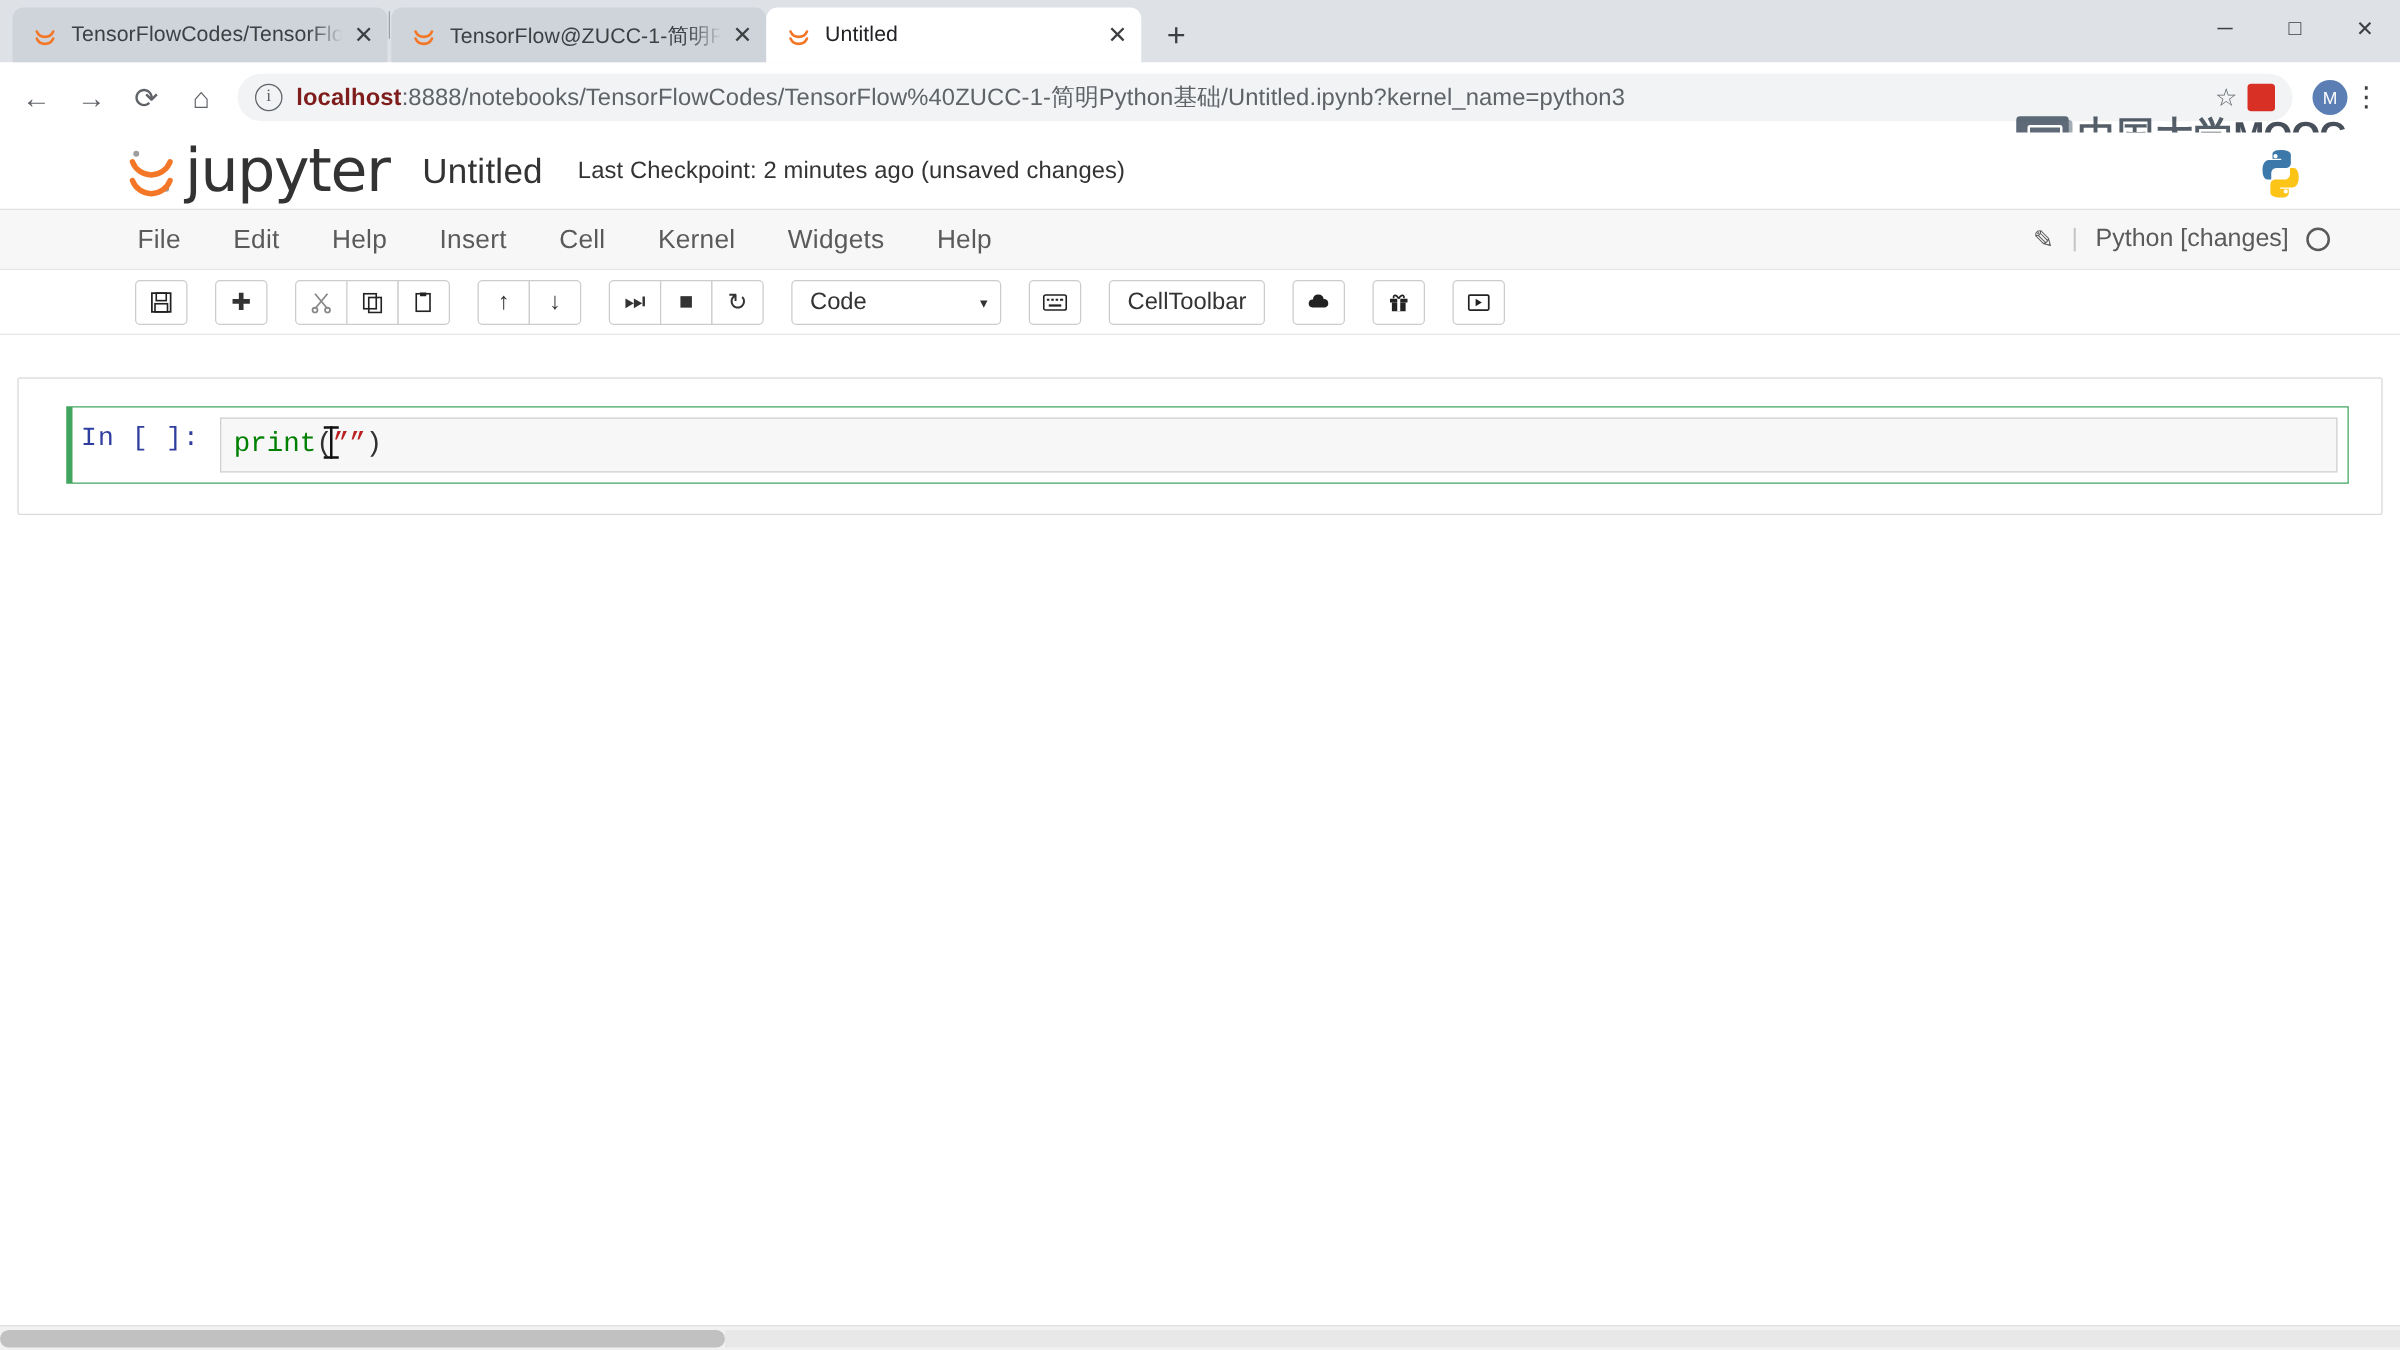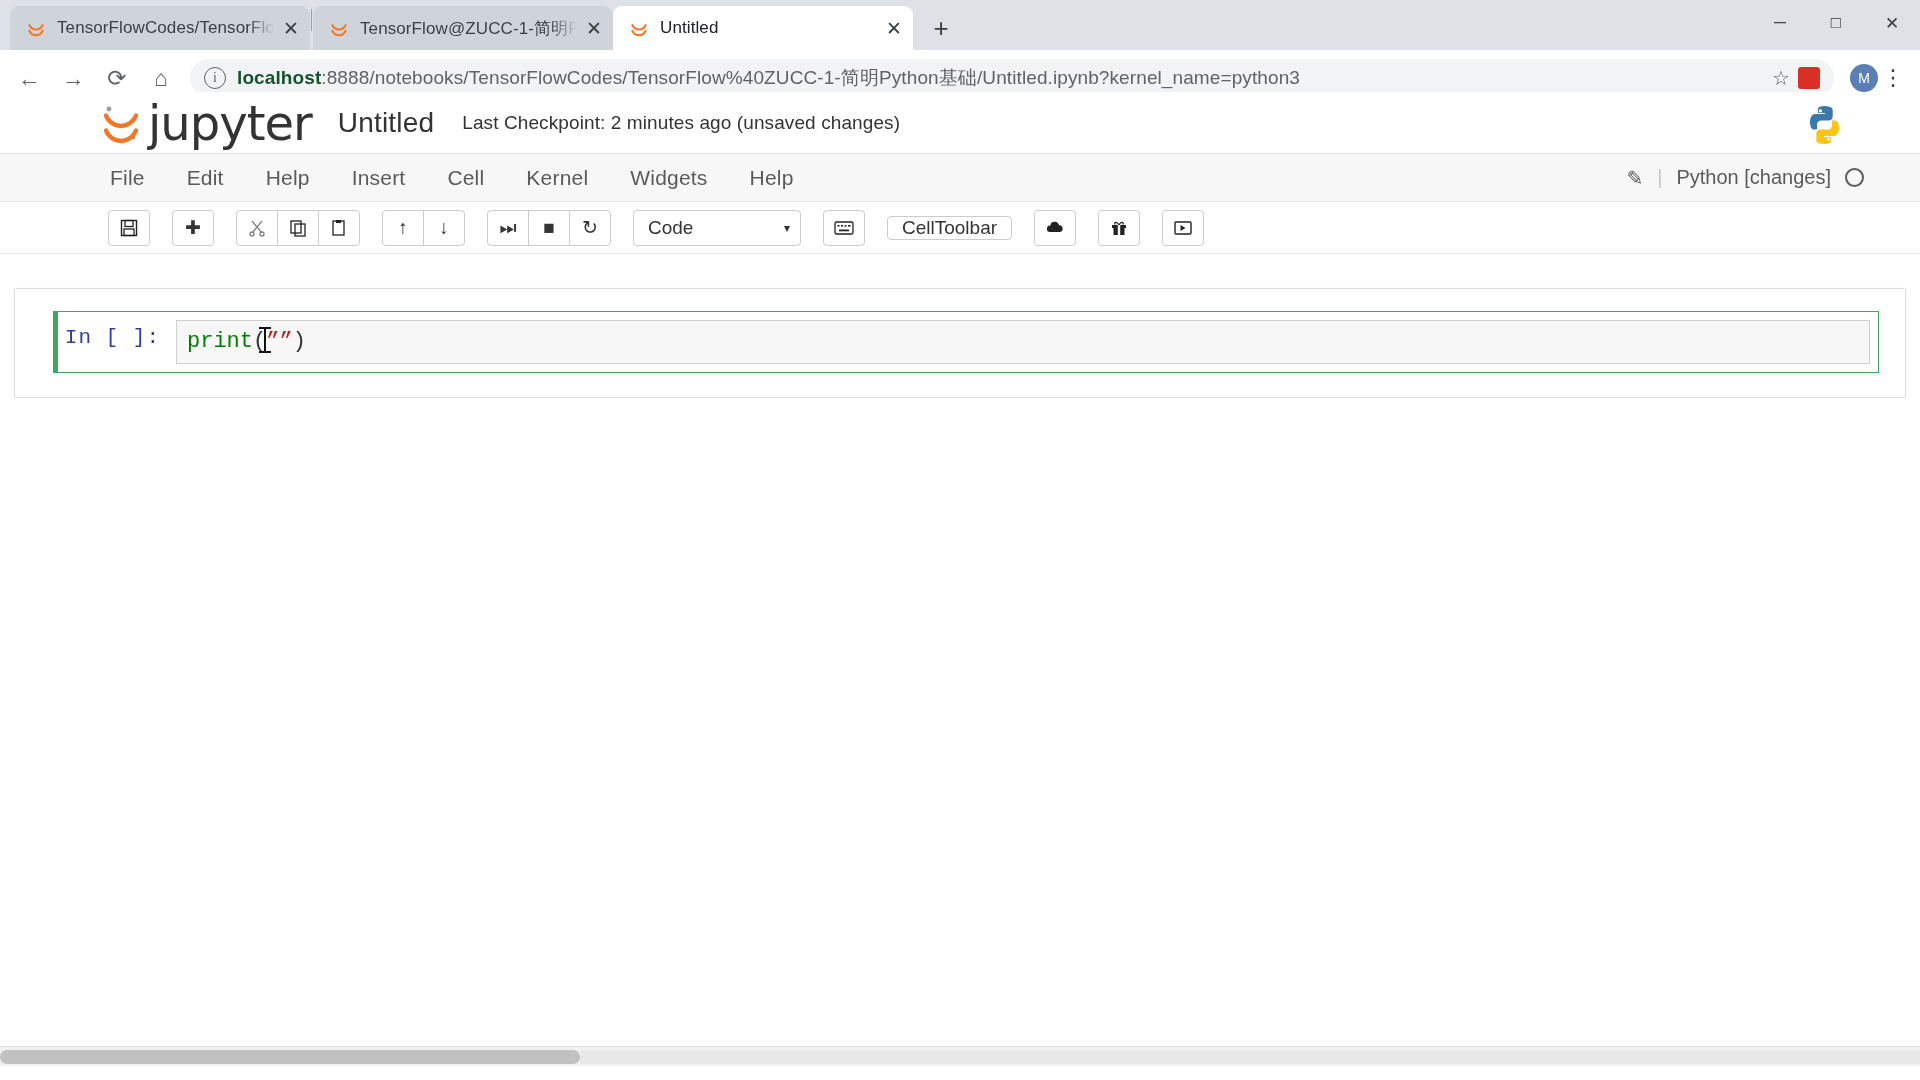--- a/index.html
+++ b/index.html
@@ -73,21 +73,21 @@
   }
   .omni-info {
     width: 22px; height: 22px; border-radius: 50%; border: 1.6px solid #5f6368;
     color:#5f6368; font-size: 14px; display:flex; align-items:center; justify-content:center;
     flex: 0 0 22px; margin-right: 11px; font-family:"Liberation Serif",serif;
   }
   .omni-url {
     font-size: 19px; color: #5f6368; white-space: nowrap; overflow: hidden;
     letter-spacing: .1px;
   }
-  .omni-url b { color: #14532d; font-weight: 700; }
+  .omni-url b { color: #7f1d1d; font-weight: 700; }
   .omni-right { display:flex; align-items:center; gap: 8px; margin-left: auto; }
   .star { color:#5f6368; font-size:20px; }
   .ext-badge {
     width: 22px; height: 22px; background:#d93025; color:#fff; font-size:11px;
     display:flex; align-items:center; justify-content:center; border-radius:3px;
   }
   .avatar {
     width: 28px; height: 28px; border-radius: 50%; background:#5b7fb4; color:#fff;
     font-size: 14px; display:flex; align-items:center; justify-content:center;
     margin-left: 6px;
@@ -108,21 +108,21 @@
     content:""; position:absolute; left:9px; top:7px; width:24px; height:18px;
     border:2px solid #fff; border-radius:2px;
   }
   .wm-text {
     font-size: 30px; color:#2f3b48; letter-spacing: 1px; font-weight: 700;
     font-family:"Liberation Sans", sans-serif;
   }
   .wm-text .mooc { color:#1f2a36; letter-spacing: -1px; }
 
   
-  .page { position:absolute; left:0; top:92px; width:1920px; height:974px; background:#fff; }
+  .page { position:absolute; left:0; top:106px; width:1920px; height:974px; background:#fff; }
 
   .jp-header {
     height: 62px; display:flex; align-items:center; padding-left: 100px;
     border-bottom: 1px solid #e0e0e0; position:relative;
   }
   .jp-logo { display:flex; align-items:center; }
   .jp-mark { width: 42px; height: 42px; position: relative; margin-right: 6px; }
   .jp-wordmark {
     font-size: 48px; color: #333; font-weight: 400; letter-spacing: -1px;
     font-family: "DejaVu Sans", sans-serif; line-height: 1;
@@ -163,21 +163,21 @@
   .tb-group .tb-btn:first-child { margin-left:0; border-radius:4px 0 0 4px; }
   .tb-group .tb-btn:last-child { border-radius: 0 4px 4px 0; }
   .tb-group.single .tb-btn { border-radius:4px; }
   .tb-select {
     height: 36px; width: 168px; border:1px solid #cccccc; border-radius:4px;
     background:#fff; display:flex; align-items:center; justify-content:space-between;
     padding: 0 10px 0 14px; font-size: 19px; color:#333; margin-right: 22px;
   }
   .tb-caret { font-size: 12px; color:#333; }
   .tb-wide {
-    height: 24px; border:1px solid #cccccc; border-radius:4px; background:#fff;
+    height: 36px; border:1px solid #cccccc; border-radius:4px; background:#fff;
     display:flex; align-items:center; padding: 0 14px; font-size: 19px; color:#333;
     margin-right: 22px;
   }
 
   
   .nb-body { padding: 34px 0 0 0; }
   .nb-container {
     margin: 0 auto; width: 1892px; background:#fff;
     border: 1px solid #dcdcdc; border-radius: 2px;
     padding: 14px 0 18px 12px; min-height: 110px;

